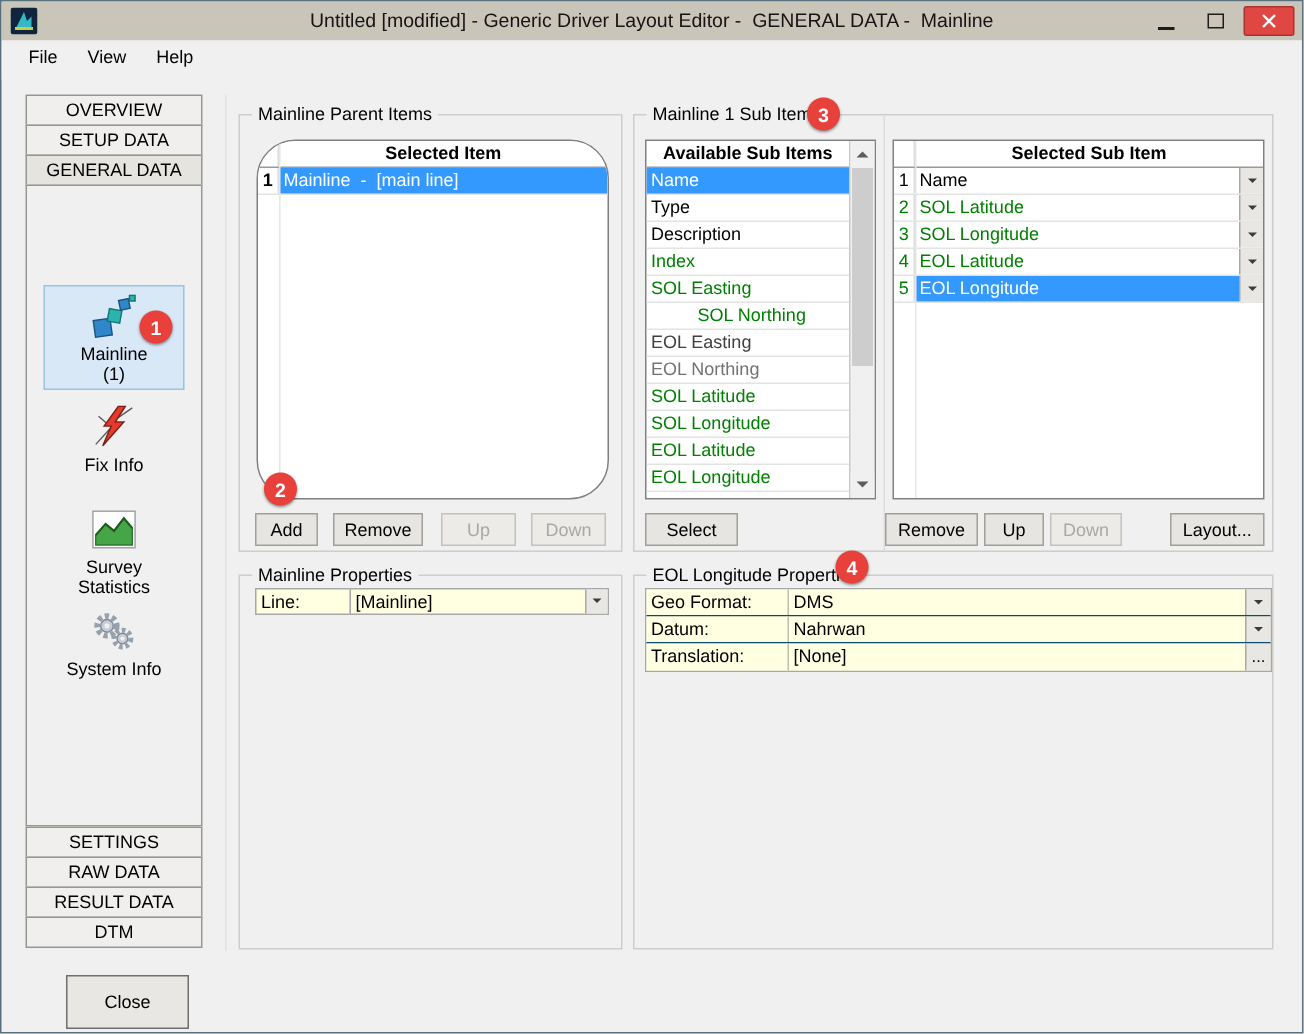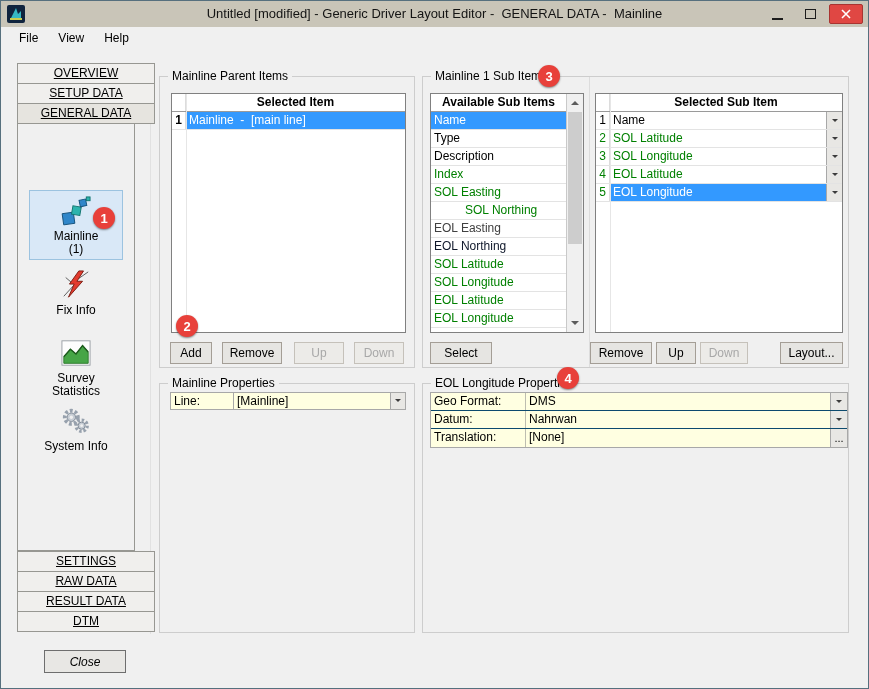--- a/index.html
+++ b/index.html
@@ -15,29 +15,29 @@
   .wctrl{width:29px;height:20px;display:flex;align-items:center;justify-content:center;}
   .wctrl.close{width:34px;background:#e04743;border:1px solid #a83431;border-radius:2px;}
   .glyph-min{width:11px;height:2px;background:#1c1c1c;margin-top:9px;}
   .glyph-max{width:11px;height:10px;border:1px solid #1c1c1c;}
 
   
   #menubar{position:absolute;left:0;top:26px;width:100%;height:26px;background:#f0f0f0;display:flex;align-items:flex-start;padding-left:8px;}
   .menu-item{padding:4px 10px;font-size:12px;}
 
   
-  .sbtn{position:absolute;left:16px;width:138px;height:21px;background:#f0efed;border:1px solid #979792;text-align:center;line-height:19px;font-size:12px;text-decoration:underline;}
+  .sbtn{position:absolute;left:16px;width:118px;height:21px;background:#f0efed;border:1px solid #979792;text-align:center;line-height:19px;font-size:12px;}
   .sbtn.active{background:#e6e4df;}
   #nav-panel{position:absolute;left:16px;top:122px;width:118px;height:428px;border:1px solid #979792;background:#f0f0f0;}
   .nav-item{position:absolute;left:0;width:116px;display:flex;flex-direction:column;align-items:center;text-align:center;font-size:12px;line-height:13px;}
   .nav-sel{position:absolute;left:11px;top:66px;width:94px;height:70px;background:#d9e8f7;border:1px solid #9cc3e0;}
   .nav-icon{width:30px;height:30px;margin-bottom:4px;}
 
   
-  #close-btn{position:absolute;left:43px;top:649px;width:82px;height:23px;background:#e8e7e4;border:1px solid #6e6e6e;font-size:12px;font-family:"Liberation Sans",sans-serif;font-style:italic;}
+  #close-btn{position:absolute;left:43px;top:649px;width:82px;height:36px;background:#e8e7e4;border:1px solid #6e6e6e;font-size:12px;font-family:"Liberation Sans",sans-serif;}
 
   
   .group{position:absolute;border:1px solid #cdcdcd;}
   .glabel{position:absolute;top:-8px;left:8px;background:#f0f0f0;padding:0 4px;font-size:12px;white-space:nowrap;}
   #g-parent{left:158px;top:75px;width:256px;height:292px;}
   #g-mprops{left:158px;top:382px;width:256px;height:250px;}
   #g-sub{left:421px;top:75px;width:427px;height:292px;}
   #g-eol{left:421px;top:382px;width:427px;height:250px;}
   #main-divider{position:absolute;left:149px;top:62px;width:1px;height:571px;background:#e1e1e1;}
   #sub-divider{position:absolute;left:166px;top:0;bottom:0;width:1px;background:#dcdcdc;}
@@ -187,21 +187,21 @@
   <div class="sbtn" style="top:550px">SETTINGS</div>
   <div class="sbtn" style="top:570px">RAW DATA</div>
   <div class="sbtn" style="top:590px">RESULT DATA</div>
   <div class="sbtn" style="top:610px">DTM</div>
 
   <button id="close-btn">Close</button>
 
   <div class="group" id="g-parent">
     <span class="glabel">Mainline Parent Items</span>
 
-    <div class="box" id="parent-table" style="position:absolute;">
+    <div class="box" id="parent-table" style="position:absolute;border-radius:26px;">
       <div class="colline"></div>
       <div class="thead">
         <div class="tnum"></div>
         <div class="thead-label">Selected Item</div>
       </div>
       <div class="trow">
         <div class="tnum" style="font-weight:bold">1</div>
         <div class="tval selblue" style="color:#fff">Mainline  -  [main line]</div>
       </div>
     </div>
@@ -230,21 +230,21 @@
     <div class="box" id="avail-box" style="position:absolute;">
       <div id="avail-main">
         <div id="avail-header">Available Sub Items</div>
         <div class="avail-item sel" style="color: rgb(255, 255, 255);">Name</div>
         <div class="avail-item" style="color: rgb(0, 0, 0);">Type</div>
         <div class="avail-item" style="color: rgb(0, 0, 0);">Description</div>
         <div class="avail-item" style="color: rgb(0, 128, 0);">Index</div>
         <div class="avail-item" style="color: rgb(0, 128, 0);">SOL Easting</div>
         <div class="avail-item" style="color: rgb(0, 128, 0); padding-left: 34px;">SOL Northing</div>
         <div class="avail-item" style="color: #404040;">EOL Easting</div>
-        <div class="avail-item" style="color: #0f172a;">EOL Northing</div>
+        <div class="avail-item" style="color: #737373;">EOL Northing</div>
         <div class="avail-item" style="color: rgb(0, 128, 0);">SOL Latitude</div>
         <div class="avail-item" style="color: rgb(0, 128, 0);">SOL Longitude</div>
         <div class="avail-item" style="color: rgb(0, 128, 0);">EOL Latitude</div>
         <div class="avail-item" style="color: rgb(0, 128, 0);">EOL Longitude</div>
       </div>
       <div id="vscroll">
         <div class="sb-btn">
             <i class="tri-up"></i>
           </div>
         <div class="sb-track">

